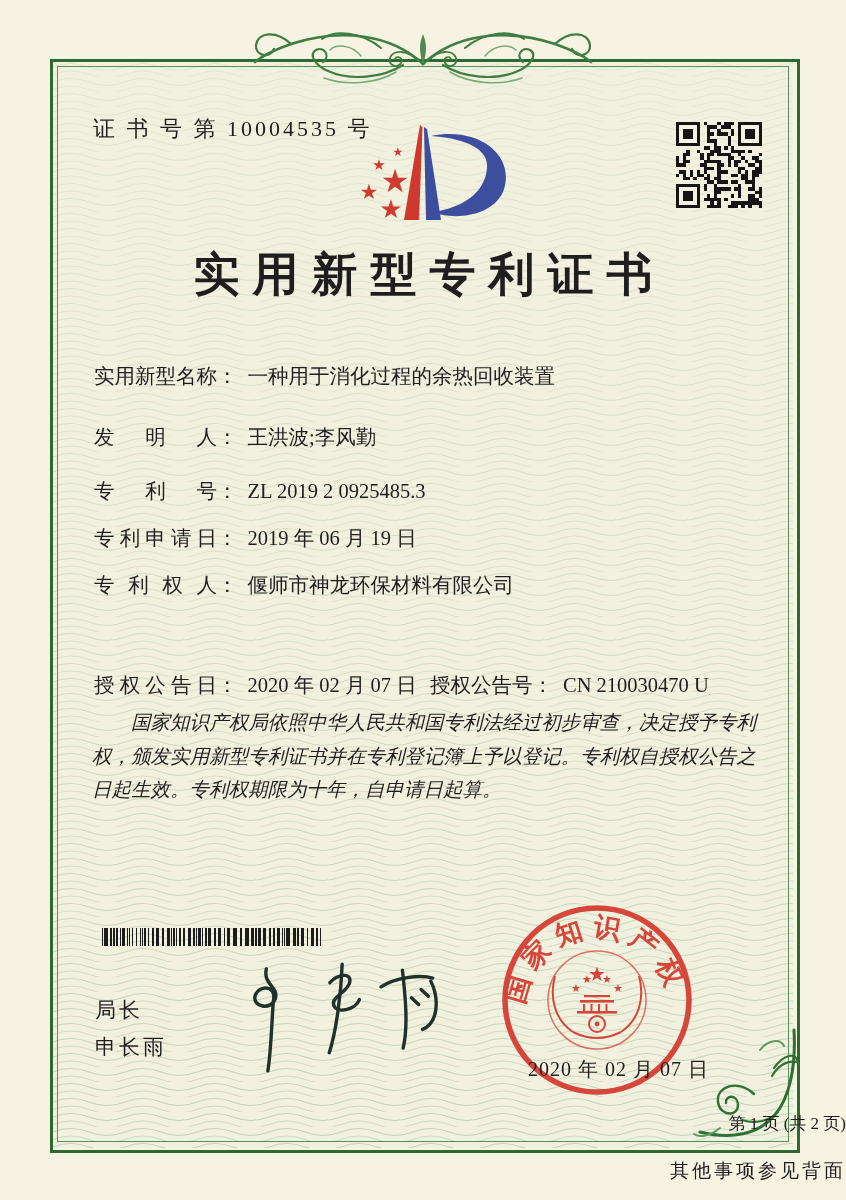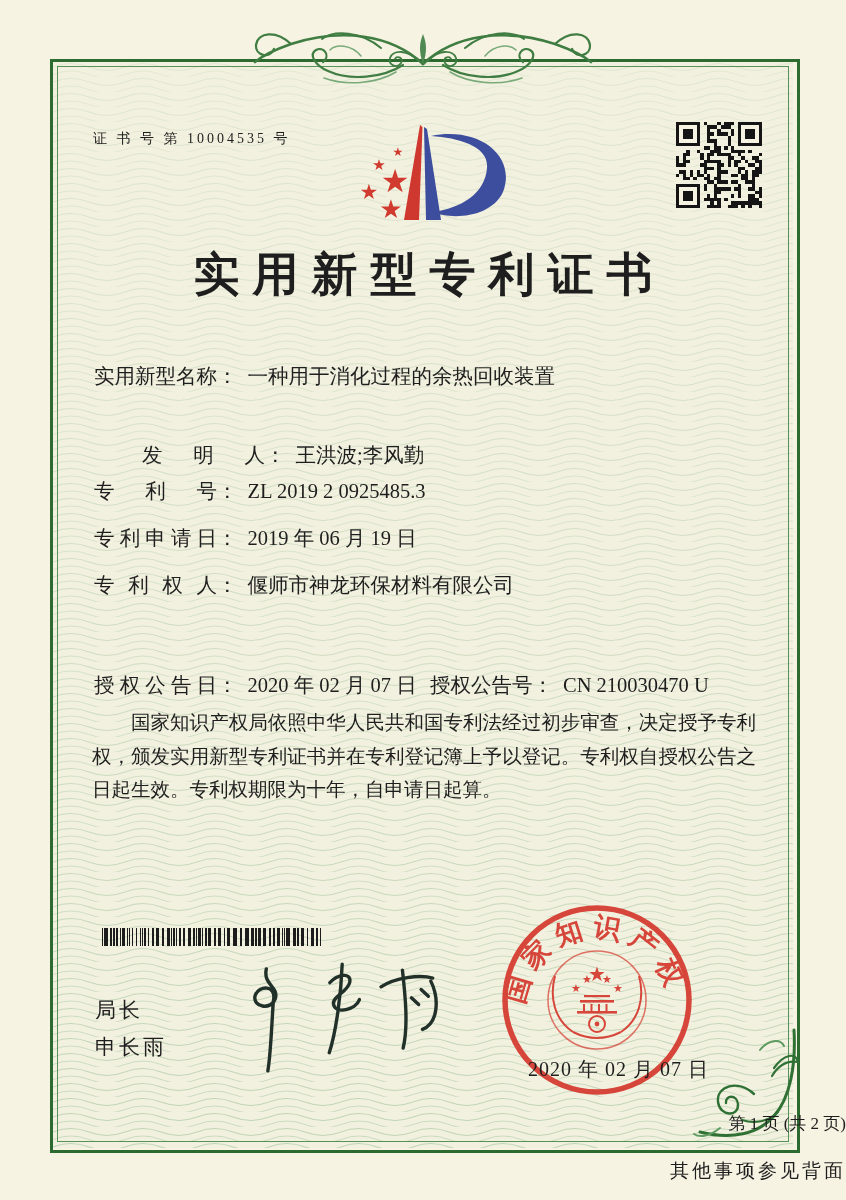--- a/index.html
+++ b/index.html
@@ -1,29 +1,29 @@
 <!DOCTYPE html>
 <html><head>
 <meta charset="utf-8">
 <style>
   html,body{margin:0;padding:0;background:#dcd8c6;}
   .page{position:relative;width:846px;height:1200px;margin:0 auto;background:#f7f3e2;
         overflow:hidden;font-family:"Liberation Serif","DejaVu Serif",serif;color:#1e1e1e;}
   .abs{position:absolute;}
   .frame-outer{left:50px;top:59px;width:744px;height:1088px;border:3px solid #2c6a30;}
   .frame-inner{left:57px;top:66px;width:730px;height:1074px;border:1px solid #579059;}
-  .cert-no{left:93px;top:130px;font-size:14px;letter-spacing:3px;white-space:nowrap;}
+  .cert-no{left:93px;top:114px;font-size:22px;letter-spacing:3px;white-space:nowrap;}
   .title{left:0;right:0;top:244px;text-align:center;font-size:46px;font-weight:bold;
          letter-spacing:13px;text-indent:13px;}
   .frow{left:94px;width:670px;font-size:20.5px;white-space:nowrap;}
   .flabel{display:inline-block;width:123px;text-align:justify;text-align-last:justify;}
   .fvalue{margin-left:10px;}
   .frow .second{position:absolute;left:336px;top:0;}
   .paras{left:92px;top:706px;width:664px;font-size:19.5px;line-height:33.5px;text-align:justify;}
-  .paras p{margin:0;text-indent:2em;}
+  .paras p{margin:0;text-indent:2em;font-style:italic;}
   .juzhang{left:95px;top:996px;font-size:21px;letter-spacing:3px;}
   .juname{left:95px;top:1033px;font-size:21px;letter-spacing:3px;}
   .sealdate{left:528px;top:1056px;font-size:20px;letter-spacing:1px;white-space:nowrap;}
   .pageind{left:0;right:0;top:1112px;text-align:right;font-size:17px;}
   .backnote{left:0;right:0;top:1158px;text-align:right;font-size:19px;letter-spacing:3px;}
   svg{display:block;}
 </style>
 </head>
 <body>
 
@@ -302,21 +302,21 @@
       <rect x="0" y="61.92" width="24.08" height="24.08" fill="#151515"></rect>
       <rect x="3.44" y="65.36" width="17.2" height="17.2" fill="#f7f3e2"></rect>
       <rect x="6.88" y="68.8" width="10.32" height="10.32" fill="#151515"></rect>
     </svg>
 
   <div class="abs title">实用新型专利证书</div>
 
   <div class="abs frow" style="top:362px;">
     <span class="flabel">实用新型名称</span><span>：</span><span class="fvalue">一种用于消化过程的余热回收装置</span>
   </div>
-  <div class="abs frow" style="top:441px;margin-left:48px;">
+  <div class="abs frow" style="top:423px;">
     <span class="flabel">发明人</span><span>：</span><span class="fvalue">王洪波;李风勤</span>
   </div>
   <div class="abs frow" style="top:477px;">
     <span class="flabel">专利号</span><span>：</span><span class="fvalue">ZL 2019 2 0925485.3</span>
   </div>
   <div class="abs frow" style="top:524px;">
     <span class="flabel">专利申请日</span><span>：</span><span class="fvalue">2019 年 06 月 19 日</span>
   </div>
   <div class="abs frow" style="top:571px;">
     <span class="flabel">专利权人</span><span>：</span><span class="fvalue">偃师市神龙环保材料有限公司</span>

